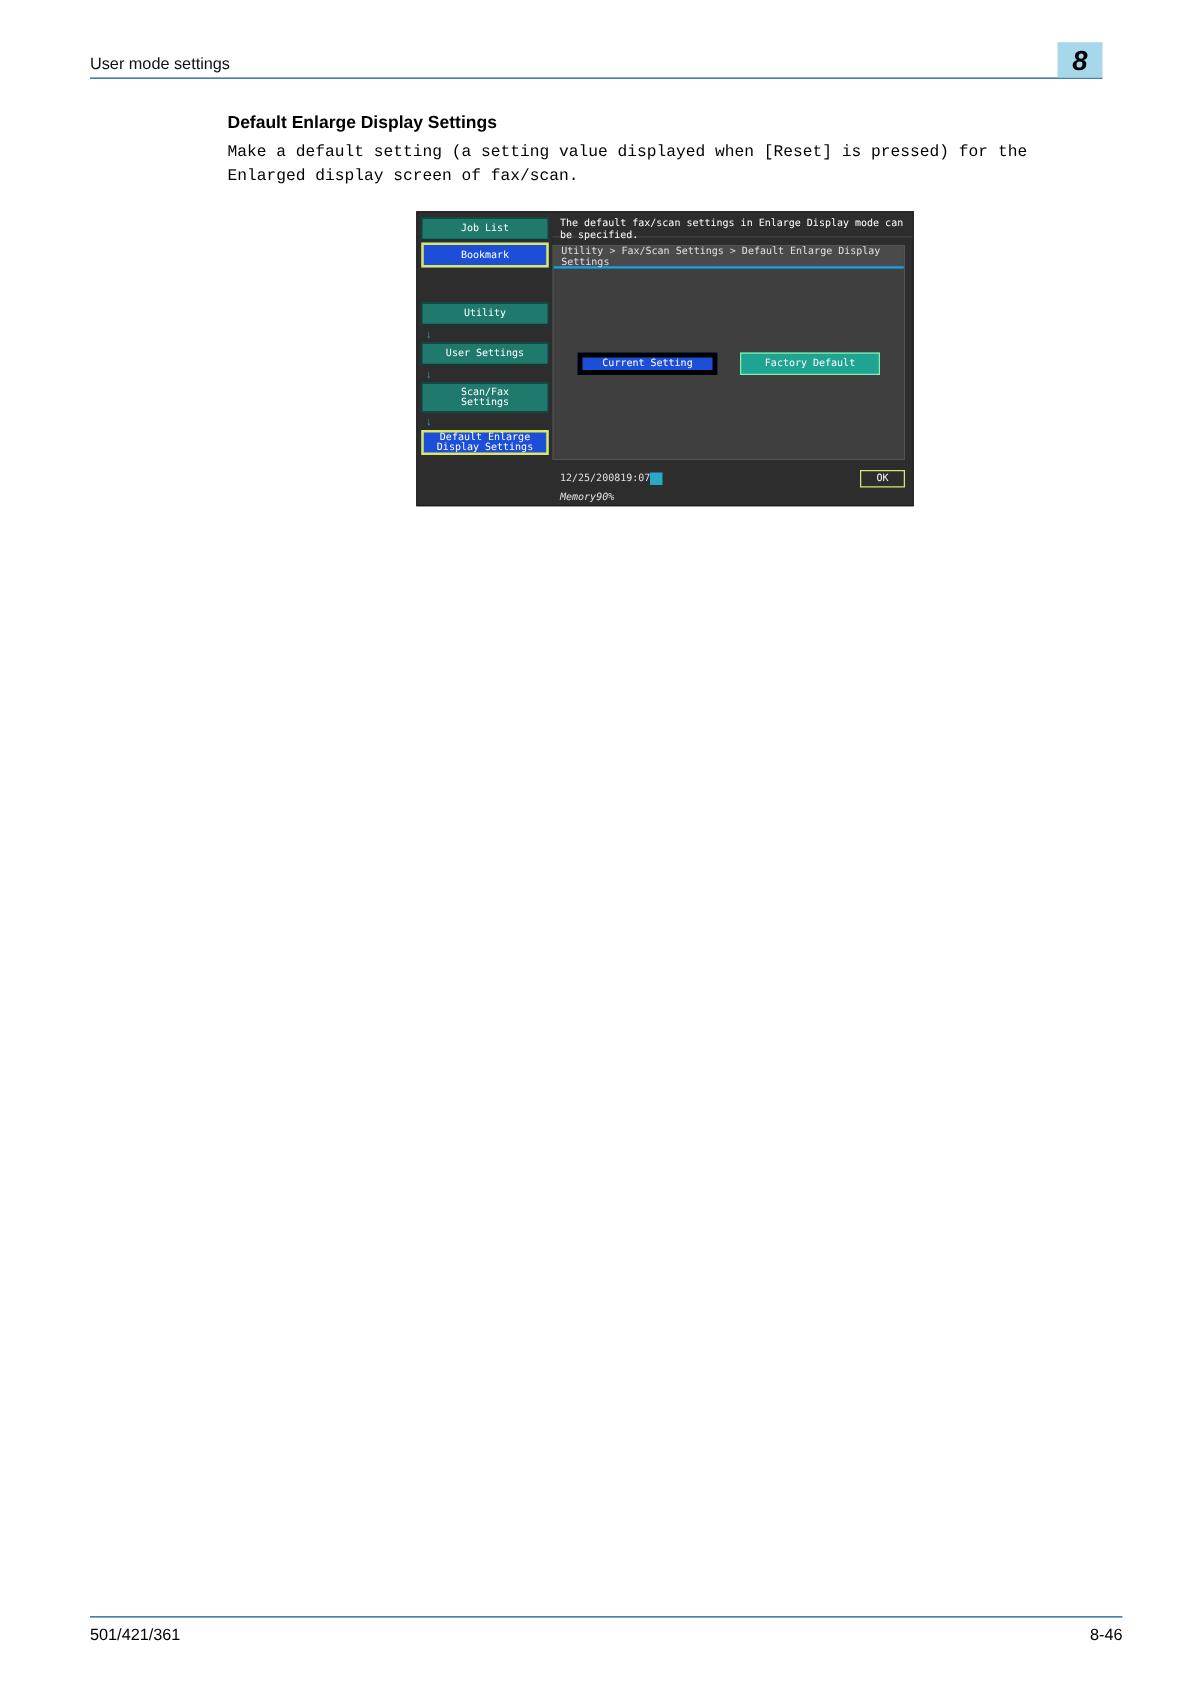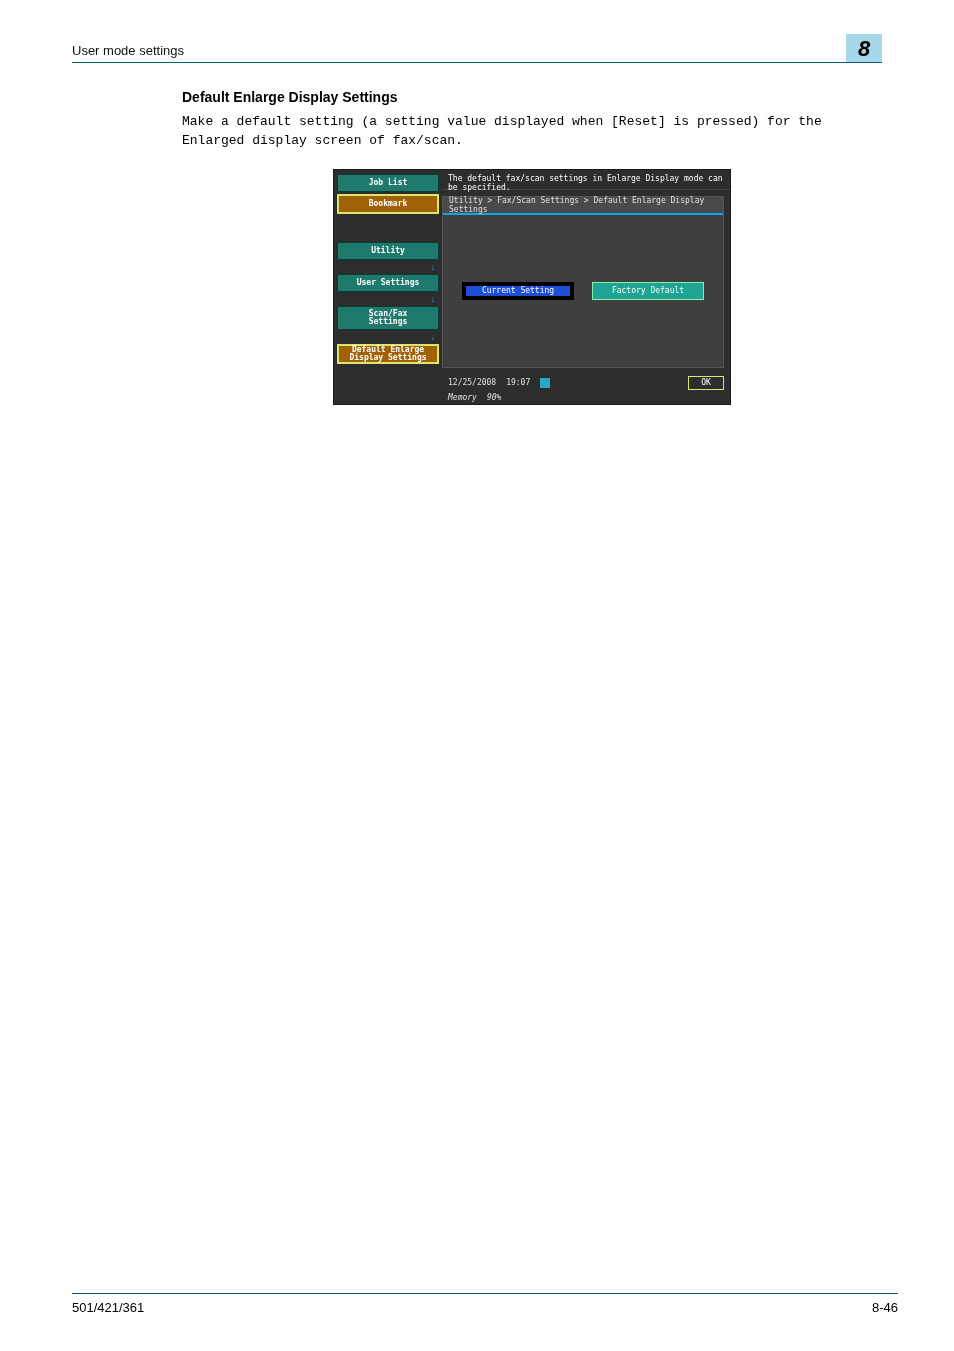--- a/index.html
+++ b/index.html
@@ -13,44 +13,44 @@
   .header-rule { height: 1px; background: #0a5b8c; margin-top: 0; }
 
   .section { margin-top: 26px; margin-left: 110px; margin-right: 0; }
   .sec-title { font-size: 14px; font-weight: bold; margin-bottom: 8px; }
   .sec-body { font-size: 13px; line-height: 1.45; font-family: Liberation Mono, monospace; }
 
   .screenshot { margin: 18px auto 0 auto; width: 398px; }
 
   .screen-frame { width: 100%; background: #2d2d2d; border: 1px solid #1a1a1a; display: flex; flex-direction: column; }
   .screen-top { display: flex; }
-  .screen-left { width: 108px; background: #2d2d2d; display: flex; flex-direction: column; align-items: flex-end; padding: 4px 3px 4px 3px; gap: 2px; font-weight: bold; }
+  .screen-left { width: 108px; background: #2d2d2d; display: flex; flex-direction: column; align-items: flex-start; padding: 4px 3px 4px 3px; gap: 2px; }
   .screen-right { flex: 1; display: flex; flex-direction: column; }
 
   .side-btn { width: 100%; height: 18px; background: #1f7a6d; border: 1px solid #0a3c34; color: #fff; font-size: 8px; font-family: "Lucida Console", monospace; display: flex; align-items: center; justify-content: center; text-align: center; line-height: 1; }
   .side-btn.double { height: 24px; white-space: pre-line; }
-  .side-btn.selected { background: #a16207; border: 2px solid #d9e86a; height: 20px; }
+  .side-btn.selected { background: #1d4ed8; border: 2px solid #d9e86a; height: 20px; }
 
   .spacer { height: 24px; }
 
   .arrow-down { width: 12px; height: 10px; display: flex; align-items: center; justify-content: center; color: #2aa8c9; font-size: 9px; }
   .arrow-down::before { content: "↓"; }
 
   .msg-bar { height: 20px; background: #2d2d2d; color: #fff; font-size: 8px; font-family: "Lucida Console", monospace; padding: 4px 6px; border-bottom: 1px solid #444; }
 
   .crumb-panel { margin: 6px 6px 0 0; background: #3a3a3a; border: 1px solid #555; padding: 0; }
   .crumb-bar { height: 18px; background: #4a4a4a; color: #e0e0e0; font-size: 8px; font-family: "Lucida Console", monospace; display: flex; align-items: center; padding: 0 6px; border-bottom: 2px solid #0ea5e9; }
   .panel-body { height: 152px; background: #3f3f3f; display: flex; align-items: center; justify-content: center; gap: 18px; padding: 0 10px; }
 
   .panel-btn { width: 112px; height: 18px; font-size: 8px; font-family: "Lucida Console", monospace; display: flex; align-items: center; justify-content: center; cursor: pointer; }
   .panel-btn.gray { background: #1d4ed8; color: #fff; border: 4px solid #000000; }
   .panel-btn.teal { background: #1fa392; color: #fff; border: 1px solid #86efac; text-align: center; }
 
   .status-bar { height: 18px; background: #2d2d2d; color: #e0e0e0; font-size: 8px; font-family: "Lucida Console", monospace; display: flex; align-items: center; padding: 0 6px; margin-top: 6px; gap: 10px; }
-  .status-left { display: flex; gap: 10px; flex: 1; align-items: flex-start; }
+  .status-left { display: flex; gap: 0; flex: 1; align-items: flex-start; }
   .status-icon { width: 10px; height: 10px; background: #2aa8c9; display: inline-block; }
   .ok-btn { width: 36px; height: 14px; background: #2d2d2d; border: 1px solid #d9e86a; color: #fff; font-size: 8px; display: flex; align-items: center; justify-content: center; cursor: pointer; }
 
   .footer { position: absolute; bottom: 36px; left: 72px; right: 56px; }
   .footer-rule { height: 1px; background: #0a5b8c; margin-bottom: 6px; }
   .footer-row { display: flex; justify-content: space-between; font-size: 13px; }
 </style>
 </head>
 <body>
 

